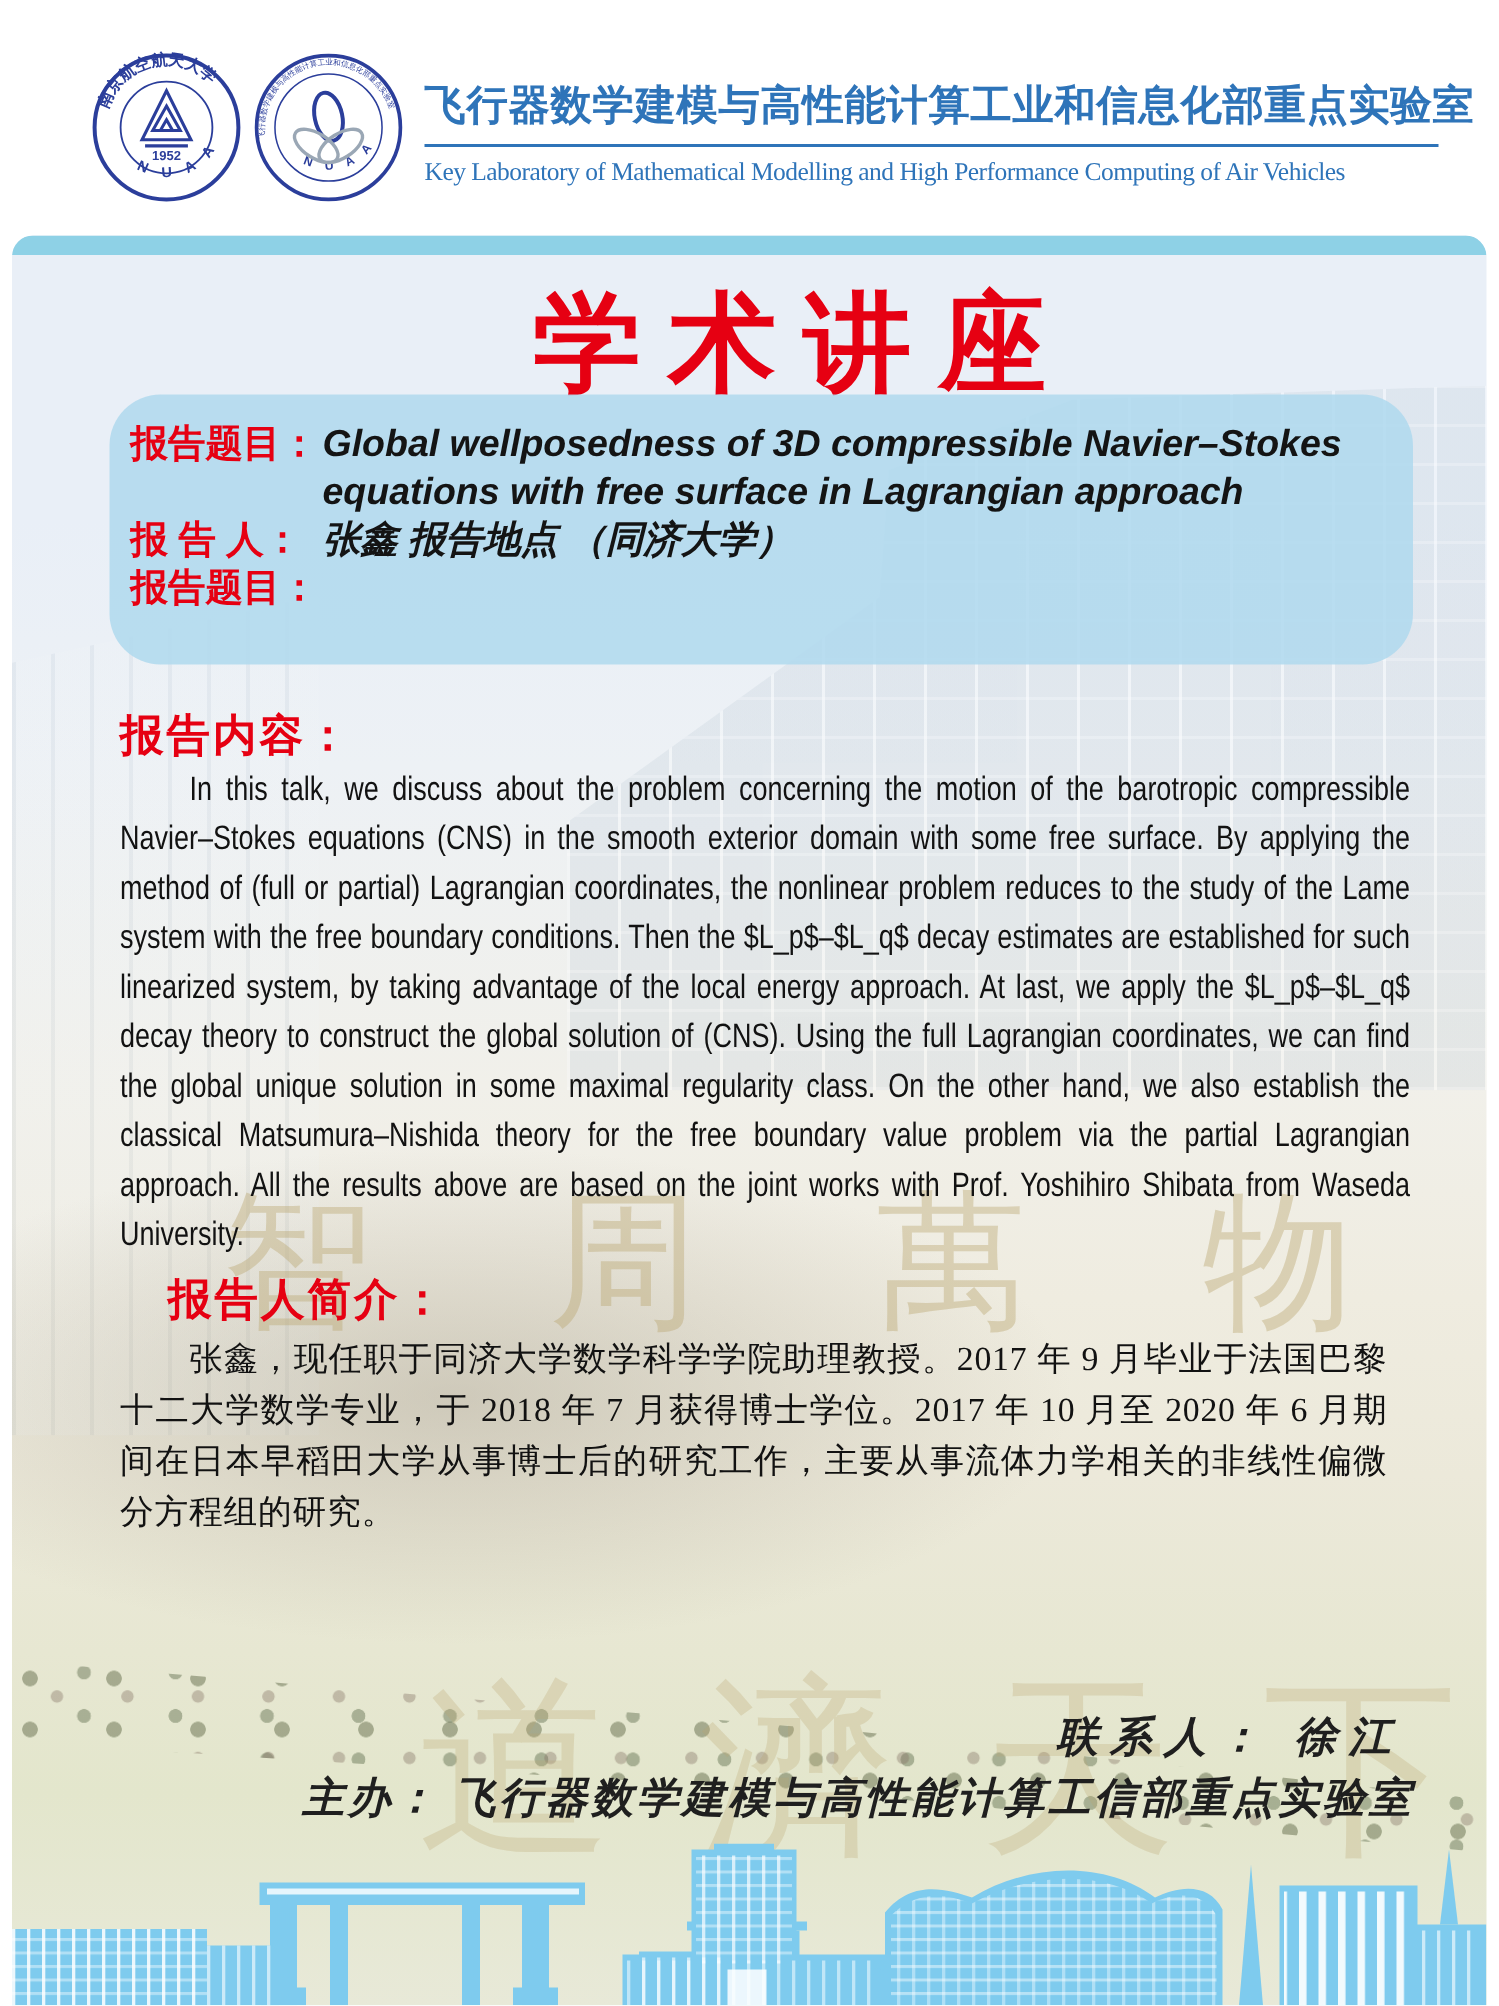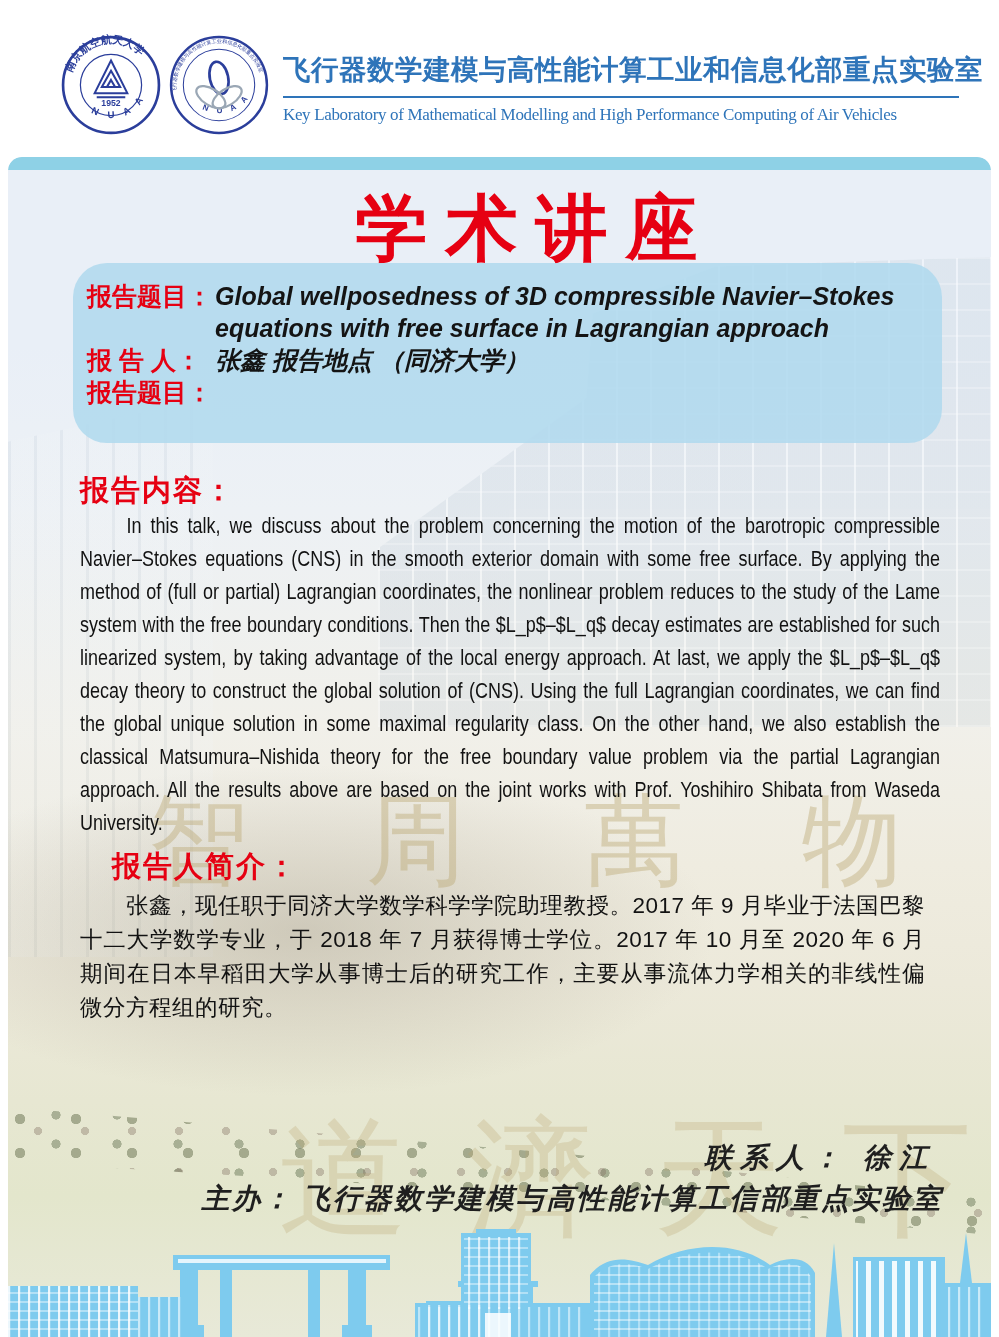--- a/index.html
+++ b/index.html
@@ -55,21 +55,21 @@
   .irow{display:flex;font-size:25px;font-weight:bold;line-height:32px;}
   .ilab{flex:none;width:128px;color:#e60012;white-space:pre;}
   .ival{color:#141414;white-space:nowrap;font-style:italic;}
   .red-head{position:absolute;left:72px;z-index:5;font-size:29px;font-weight:800;color:#e60012;letter-spacing:2px;}
   .head1{top:314px;}
   .head2{top:690px;margin-left:32px;}
   .abstract{position:absolute;left:72px;top:352px;width:1075px;z-index:5;
     transform:scaleX(0.8);transform-origin:left top;
     font-size:22.5px;line-height:33px;color:#121212;text-align:justify;text-indent:58px;}
   .bio{position:absolute;left:72px;top:732px;width:845px;z-index:5;
-    font-size:22.5px;line-height:34px;color:#121212;text-align:justify;text-indent:46px;letter-spacing:.5px;}
+    font-size:22.5px;line-height:34px;color:#121212;text-align:justify;text-indent:46px;letter-spacing:.5px;font-family:Liberation Serif, serif;}
   .callig{position:absolute;z-index:5;font-family:"Liberation Serif","DejaVu Serif",serif;
     font-style:italic;font-weight:700;color:#1f1f1f;white-space:pre;}
   .c1{top:972px;right:56px;font-size:28px;letter-spacing:8px;margin-top:10px;}
   .c2{top:1011px;right:48px;font-size:28px;letter-spacing:2.5px;margin-top:12px;}
   .skyline{position:absolute;left:0;bottom:0;width:983px;height:108px;z-index:2;}
 </style>
 </head>
 <body>
 
 <div class="poster">

